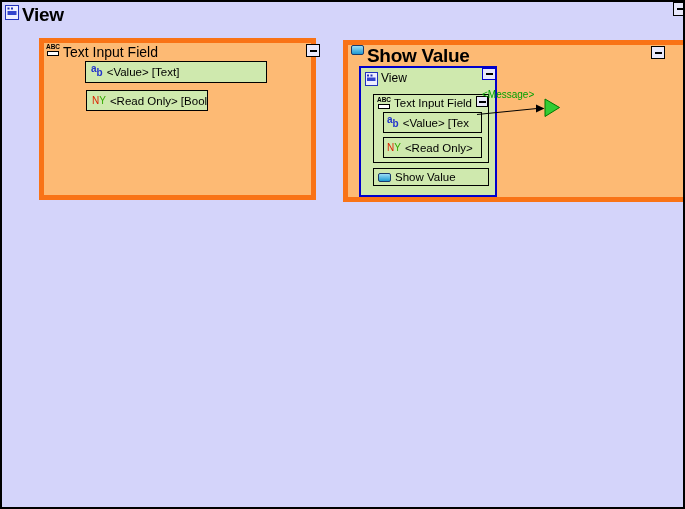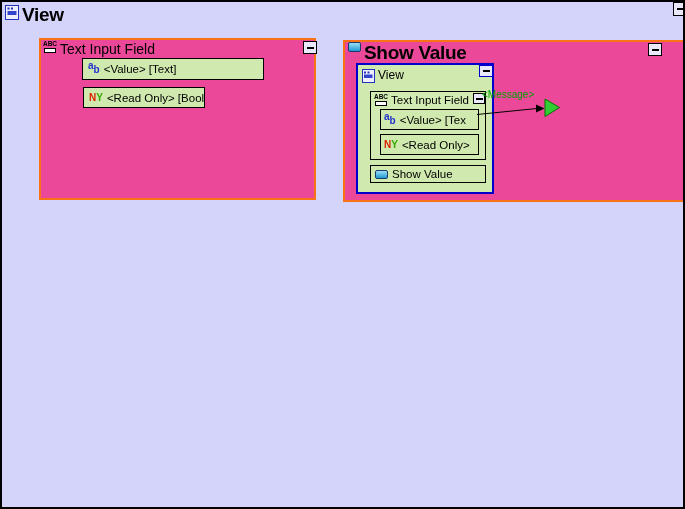--- a/index.html
+++ b/index.html
@@ -9,36 +9,36 @@
     background:#d4d4fa;border:2px solid #000;overflow:hidden;
     font-family:"Liberation Sans", sans-serif;color:#000;
   }
   
   .min-btn{
     position:absolute;background:#e9e9fb;border:1px solid #000;
     display:flex;align-items:center;justify-content:center;
   }
   .min-btn .dash{width:7px;height:2px;background:#000;}
   .min-btn.blue{border-color:#0000cc;}
-  .panel{position:absolute;background:#ec4899;border:2px solid #f97316;}
+  .panel{position:absolute;background:#fdba74;border:5px solid #f97316;}
   .green-item{
     position:absolute;background:#cfe9ae;border:1px solid #000;
     display:flex;align-items:center;gap:4px;padding:0 0 0 5px;
     font-size:11.5px;white-space:nowrap;overflow:hidden;
   }
   .title-row{position:absolute;display:flex;align-items:flex-start;gap:3px;white-space:nowrap;}
   .big-title{font-size:19px;font-weight:bold;letter-spacing:-0.3px;}
   
   .abc-icon{display:inline-flex;flex-direction:column;align-items:center;width:14px;}
   .abc-icon .abc-txt{font-size:6.5px;font-weight:bold;line-height:6px;letter-spacing:0;}
   .abc-icon .abc-bar{width:12px;height:5px;border:1px solid #000;background:#fff;margin-top:1px;}
   .ab-icon{color:#2233cc;font-size:10px;font-weight:bold;line-height:10px;white-space:nowrap;}
   .ab-icon .g-a{position:relative;top:-3px;}
   .ab-icon .g-b{position:relative;top:1px;}
-  .ny-icon{font-size:10px;font-weight:bold;white-space:nowrap;}
+  .ny-icon{font-size:10px;font-weight:normal;white-space:nowrap;}
   .ny-icon .g-n{color:#dd2200;}
   .ny-icon .g-y{color:#33aa00;}
   .cyan-icon{
     display:inline-block;width:13px;height:10px;border:1px solid #1a3a6b;border-radius:2px;
     background:linear-gradient(#9adef6,#1f9ad2);
   }
   .cyan-icon.small{width:13px;height:9px;}
   
   .win-title{left:3px;top:2px;}
   .canvas-min{left:671px;top:0;width:14px;height:14px;}

